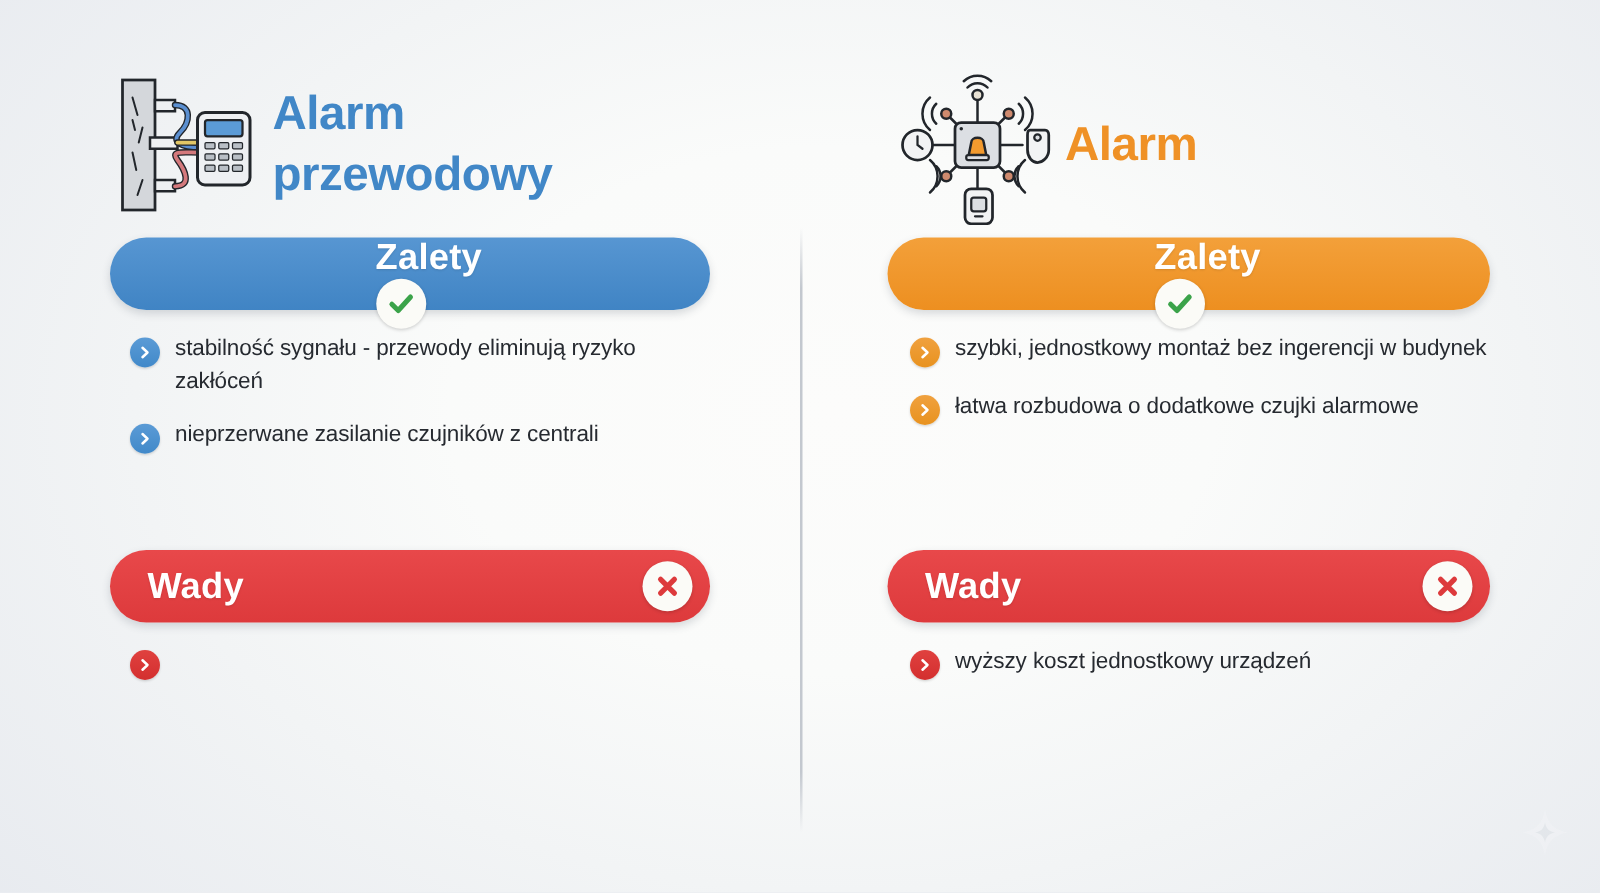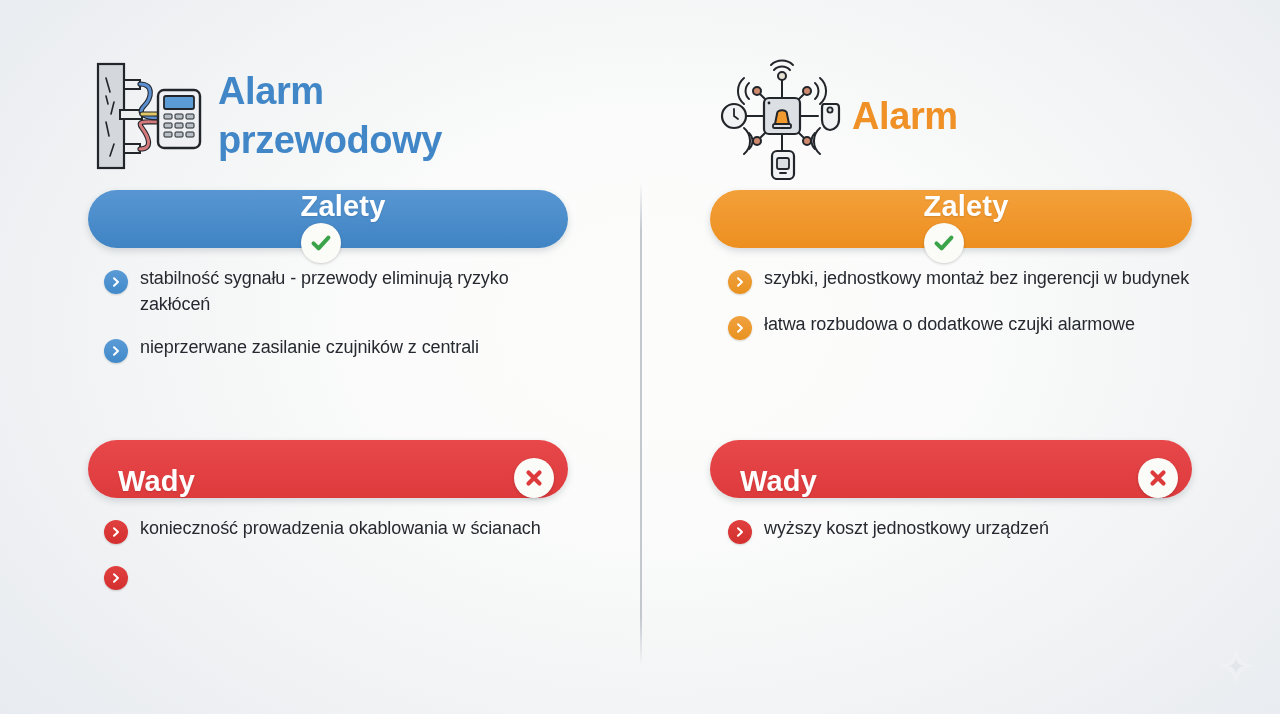--- a/index.html
+++ b/index.html
@@ -85,21 +85,21 @@
     align-items: center;
     box-shadow: 0 3px 7px rgba(50,60,80,0.18);
   }
   .column.right .banner { left: 70px; width: 482px; }
 
   .banner.pros { top: 190px; flex-direction: column; }
   .banner.cons { top: 440px; }
 
   .banner.blue   { background: linear-gradient(180deg, #5796d2 0%, #4084c4 100%); }
   .banner.orange { background: linear-gradient(180deg, #f3a03a 0%, #ed8f20 100%); }
-  .banner.red    { background: linear-gradient(180deg, #e8484a 0%, #dd3a3c 100%); align-items: flex-end; }
+  .banner.red    { background: linear-gradient(180deg, #e8484a 0%, #dd3a3c 100%); }
 
   .banner-label {
     color: #ffffff;
     font-size: 29px;
     font-weight: 700;
     letter-spacing: 0.2px;
     margin-left: 30px;
     flex: 1 1 auto;
     text-shadow: 0 1px 2px rgba(0,0,0,0.12);
   }
@@ -251,28 +251,20 @@
     <div class="banner cons red">
       <span class="banner-label">Wady</span>
       <span class="banner-badge">
         <svg width="26" height="26" viewBox="0 0 26 26" xmlns="http://www.w3.org/2000/svg">
           <path d="M7.5 7.5 L18.5 18.5 M18.5 7.5 L7.5 18.5" fill="none" stroke="#dd3a3c" stroke-width="4.2" stroke-linecap="round"></path>
         </svg>
       </span>
     </div>
 
     <div class="list cons">
-      <div class="list-item">
-        <span class="bullet red">
-          <svg width="12" height="12" viewBox="0 0 12 12" xmlns="http://www.w3.org/2000/svg">
-            <path d="M4 2.2 L8 6 L4 9.8" fill="none" stroke="#ffffff" stroke-width="2" stroke-linecap="round" stroke-linejoin="round"></path>
-          </svg>
-        </span>
-        <span class="item-text">konieczność prowadzenia okablowania w ścianach</span>
-      </div>
       <div class="list-item">
         <span class="bullet red">
           <svg width="12" height="12" viewBox="0 0 12 12" xmlns="http://www.w3.org/2000/svg">
             <path d="M4 2.2 L8 6 L4 9.8" fill="none" stroke="#ffffff" stroke-width="2" stroke-linecap="round" stroke-linejoin="round"></path>
           </svg>
         </span>
       </div>
     </div>
   </div>
 

